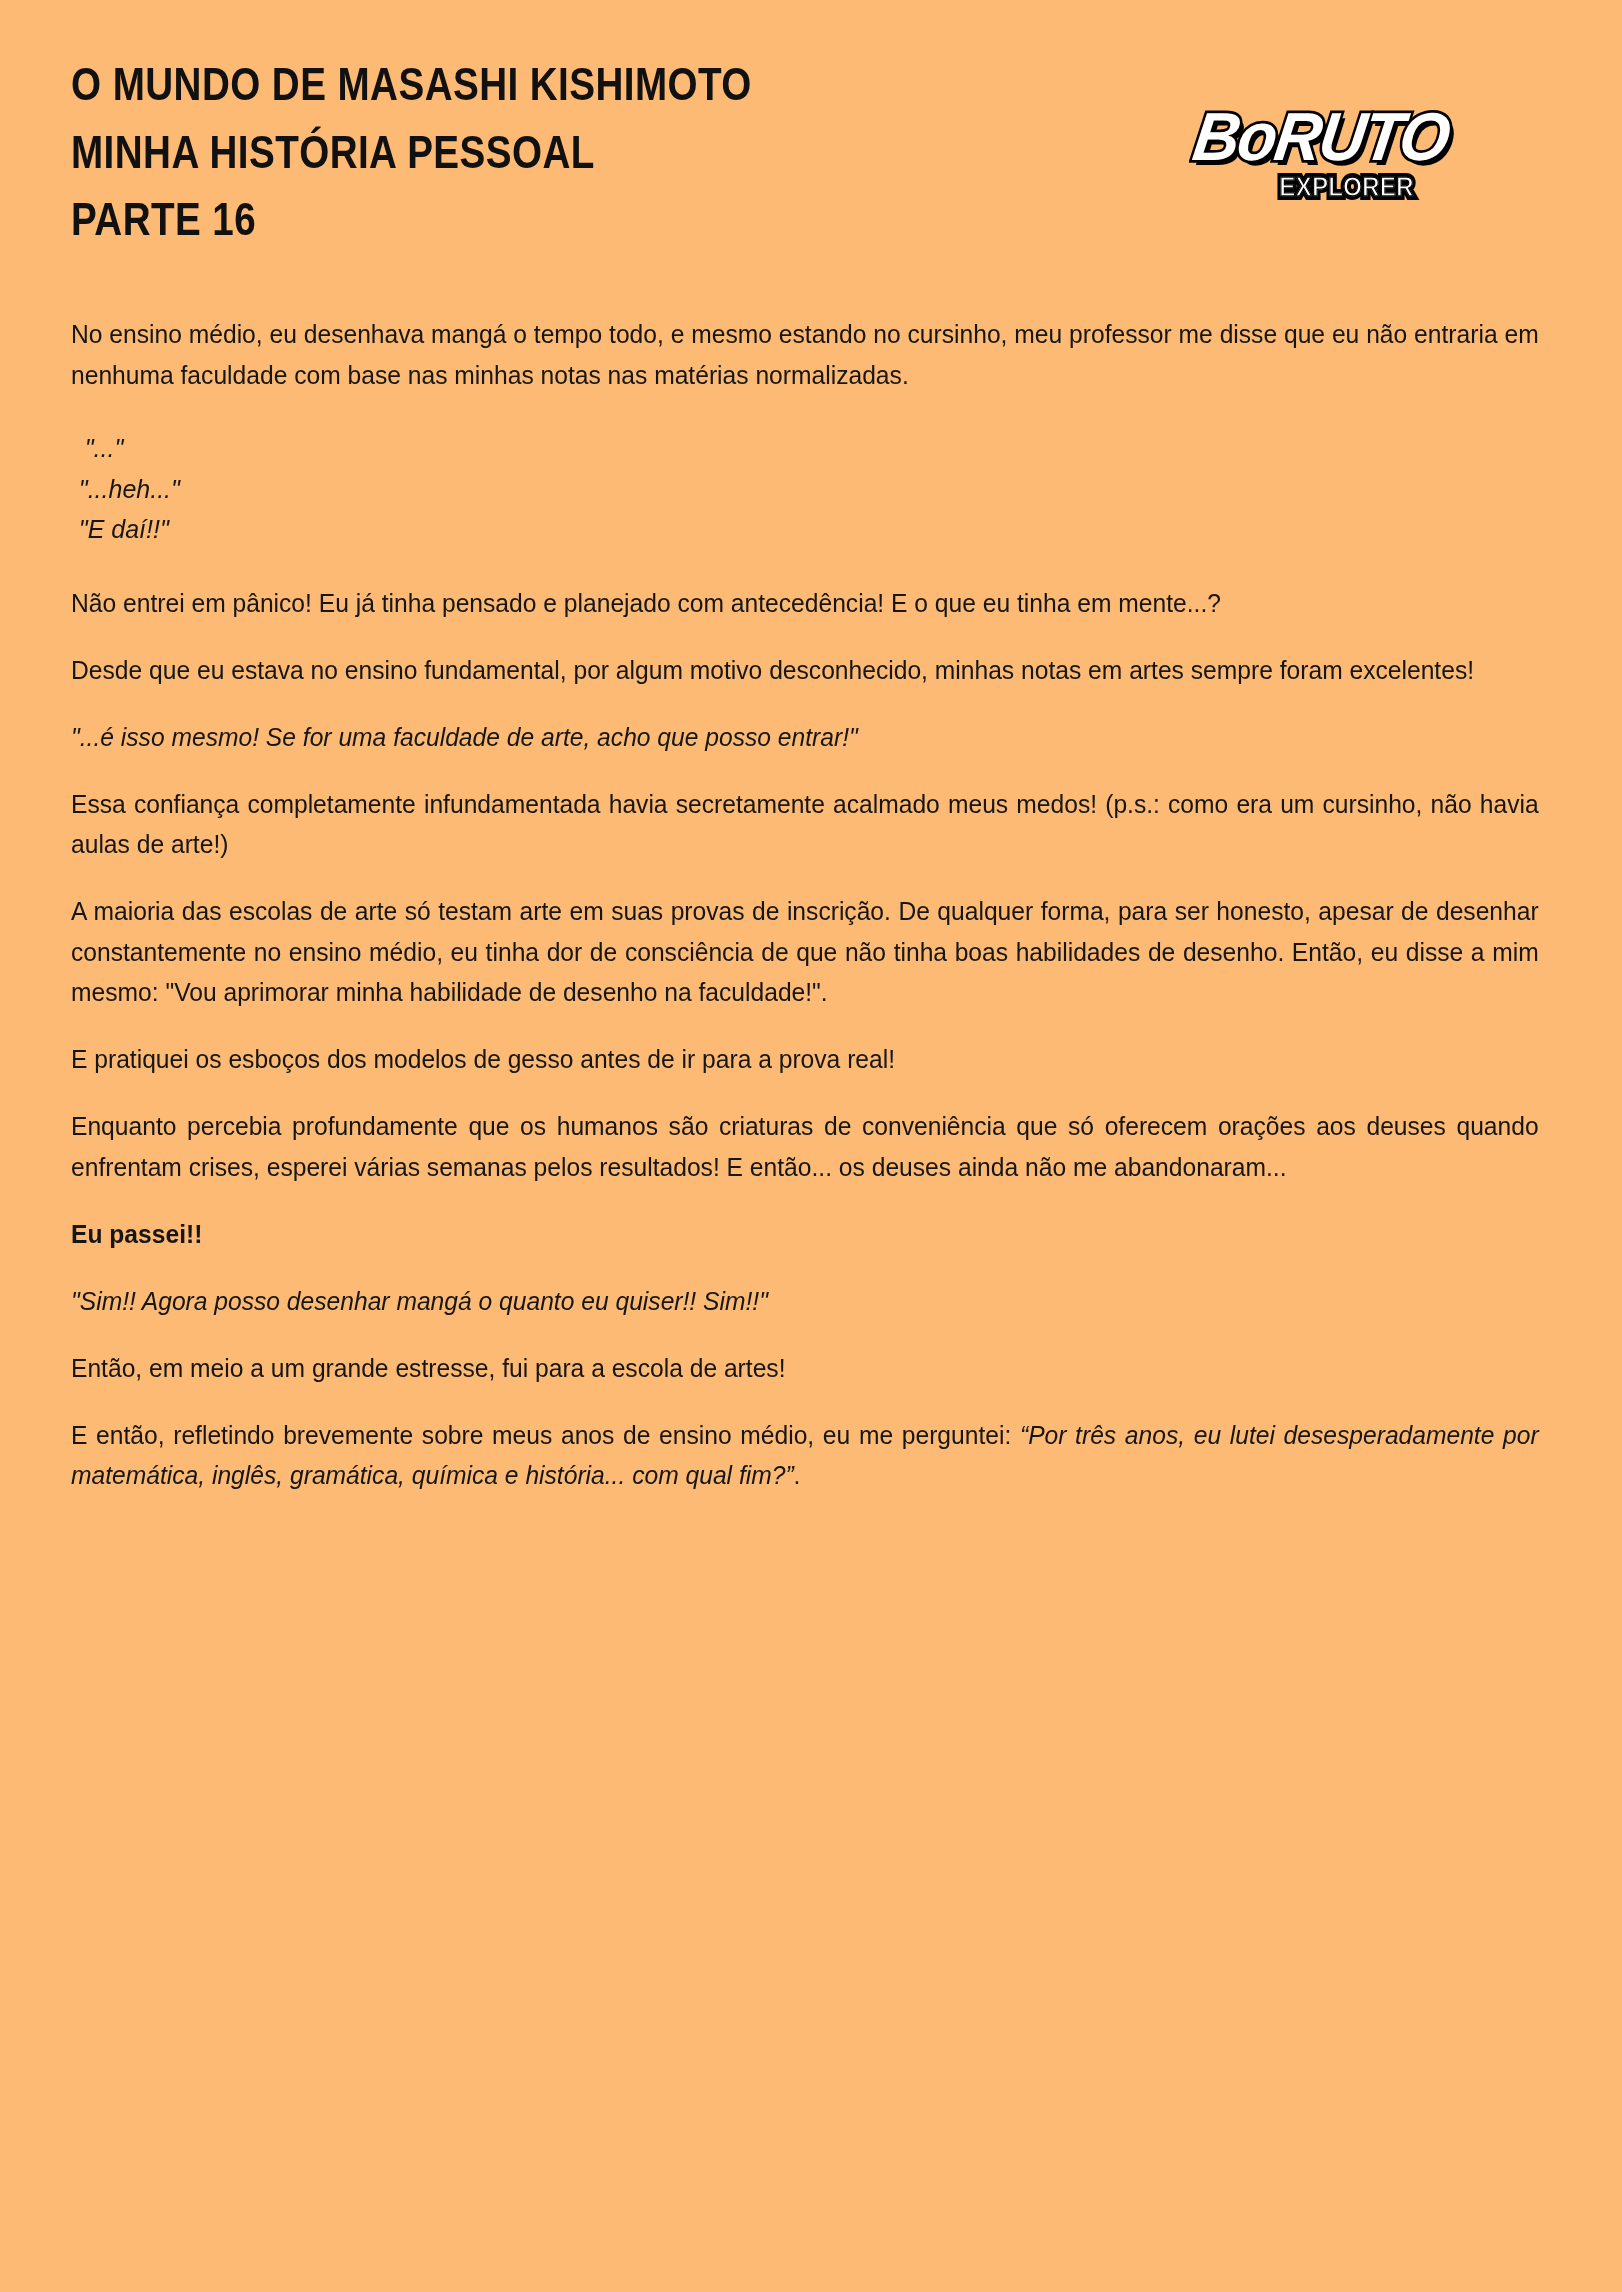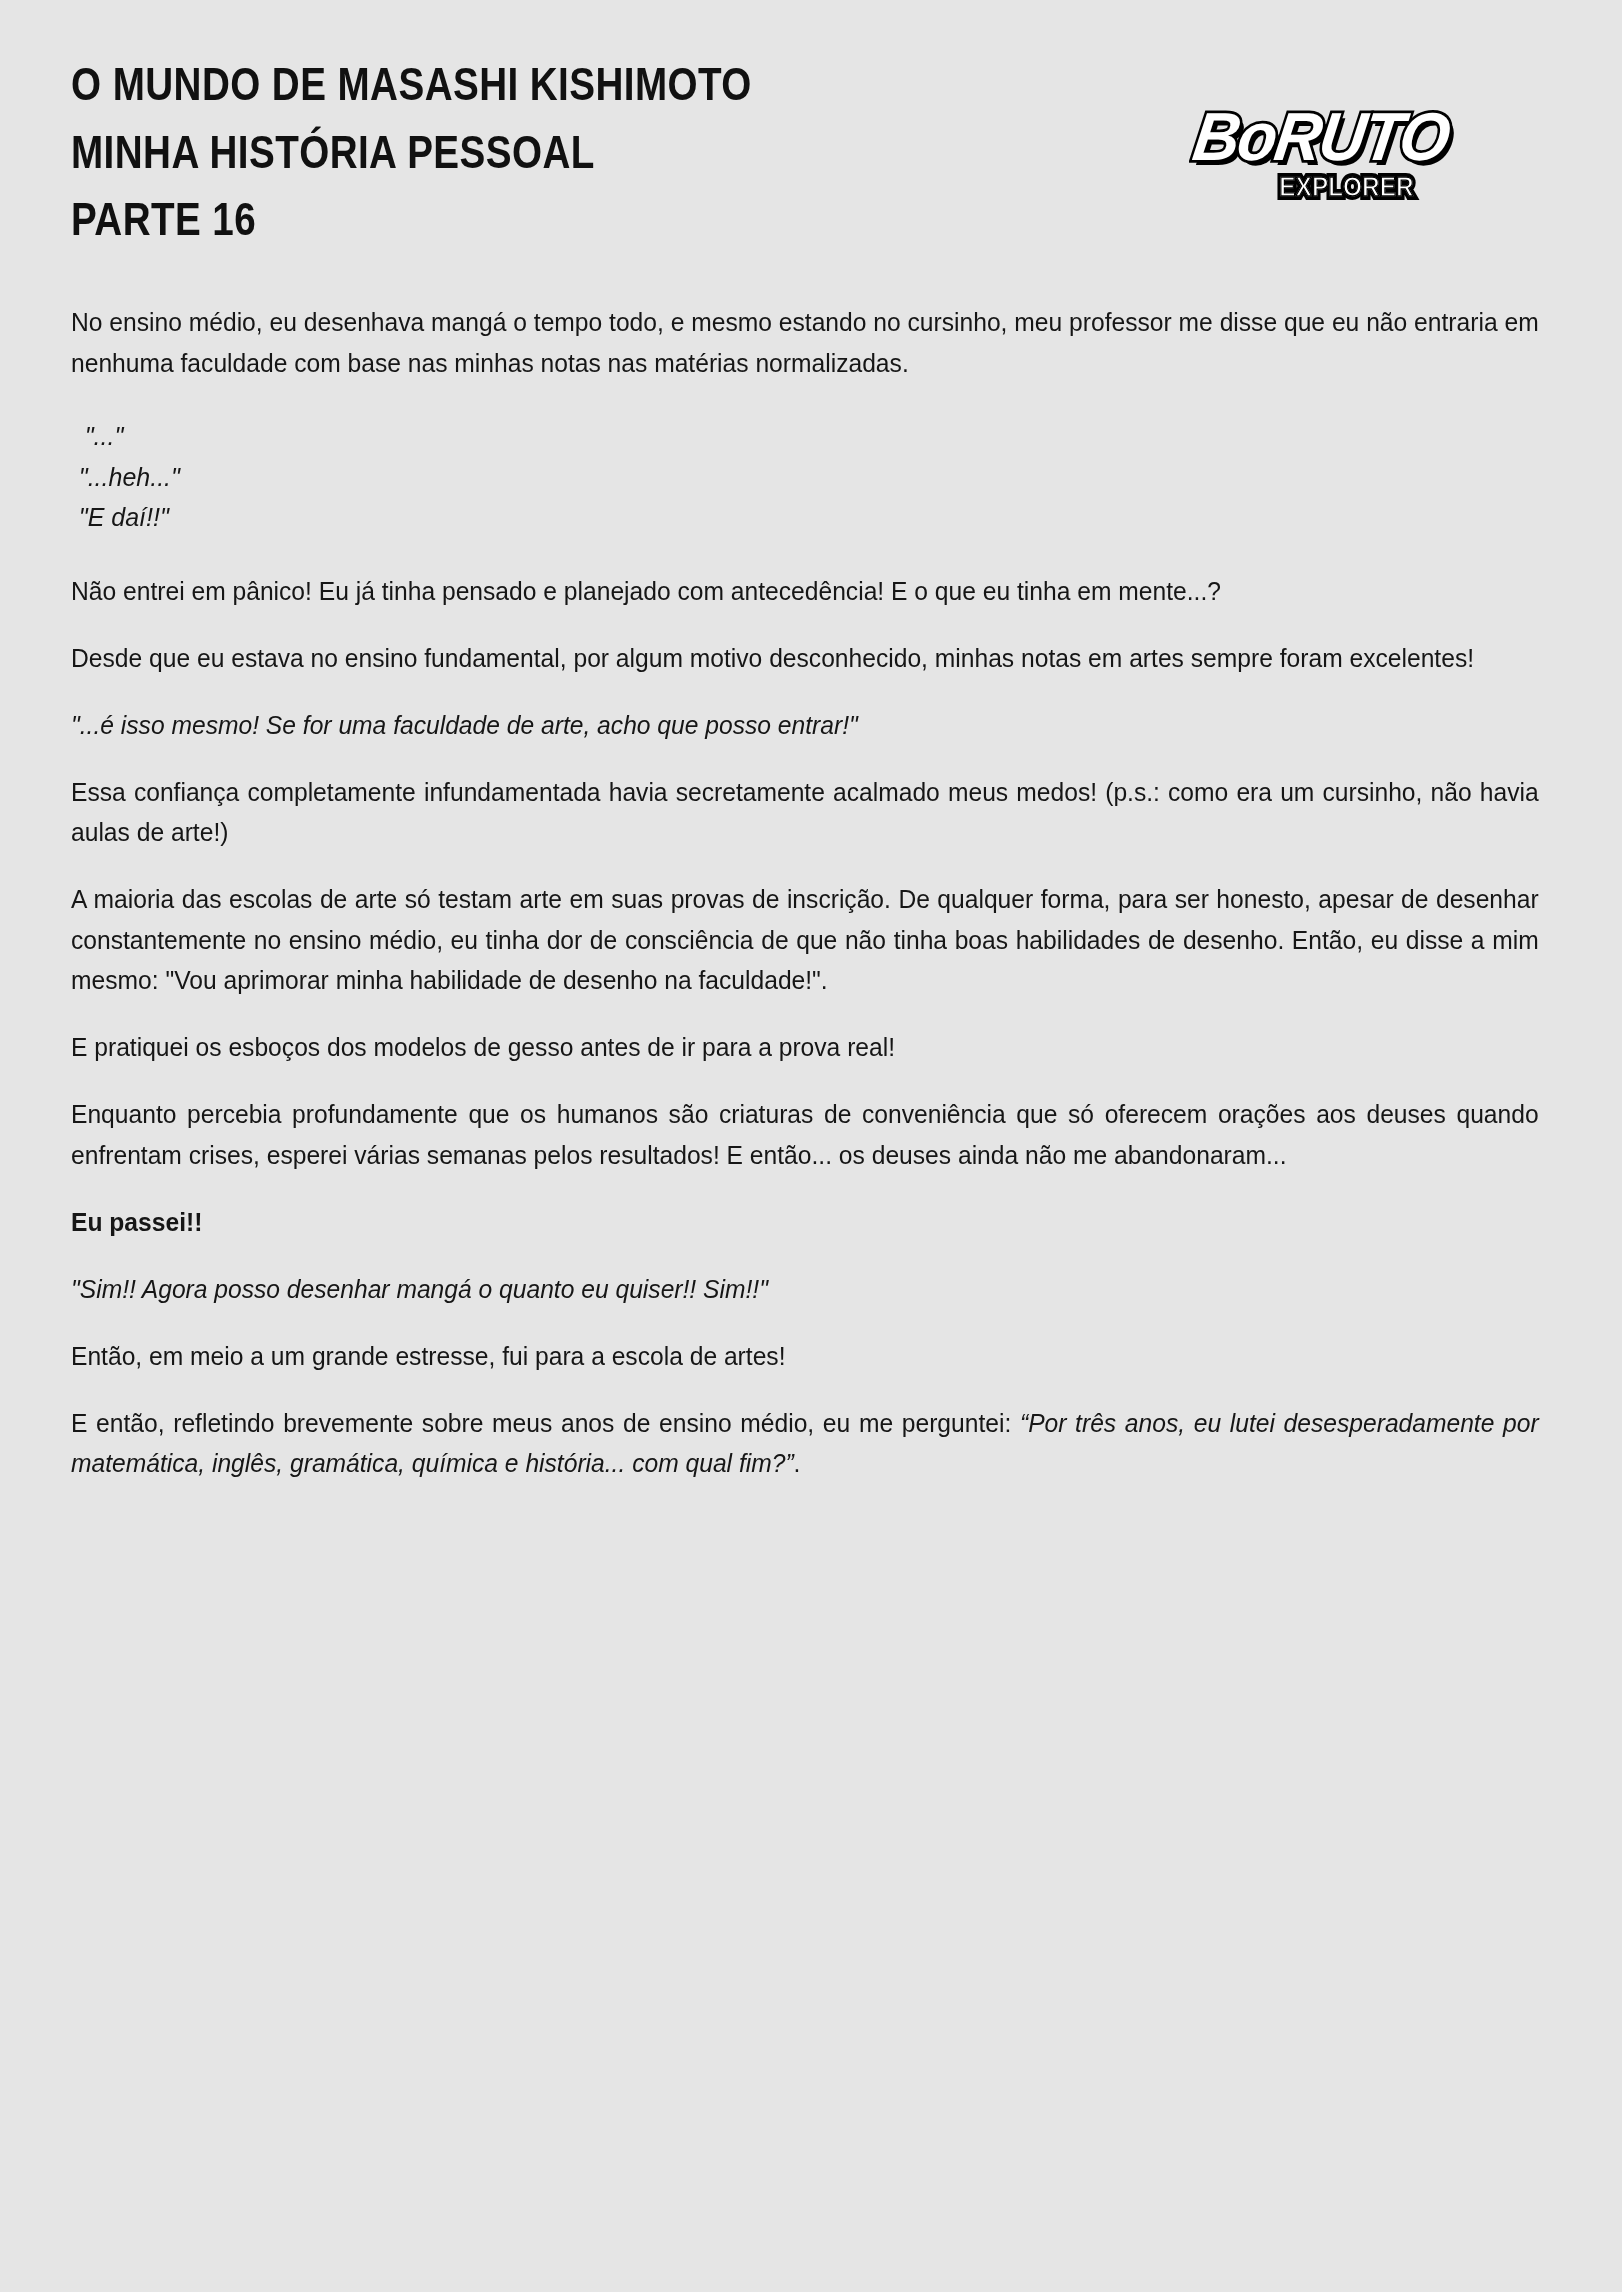--- a/index.html
+++ b/index.html
@@ -15,21 +15,21 @@
     color: #000000;
     -webkit-font-smoothing: antialiased;
   }
 
   .page {
     position: relative;
     width: 1622px;
     height: 2293px;
     box-sizing: border-box;
     padding: 61px 61px 0 71px;
-    background: #e5e5e5;
+    background: #fdba74;
   }
 
   
   .header {
     position: relative;
     min-height: 225px;
   }
 
   .title-block {
     position: absolute;
@@ -58,21 +58,21 @@
     position: absolute;
     top: 19.6px;
     right: 78px;
     width: 294px;
     height: 127px;
   }
   .logo svg { display: block; width: 100%; height: 100%; }
 
   
   .content {
-    margin-top: 16px;
+    margin-top: 28px;
     width: 1490px;
     font-size: 25px;
     line-height: 1.62;
     color: #161616;
   }
 
   .para {
     text-align: justify;
     text-justify: inter-word;
     margin: 0 0 26.5px 0;

